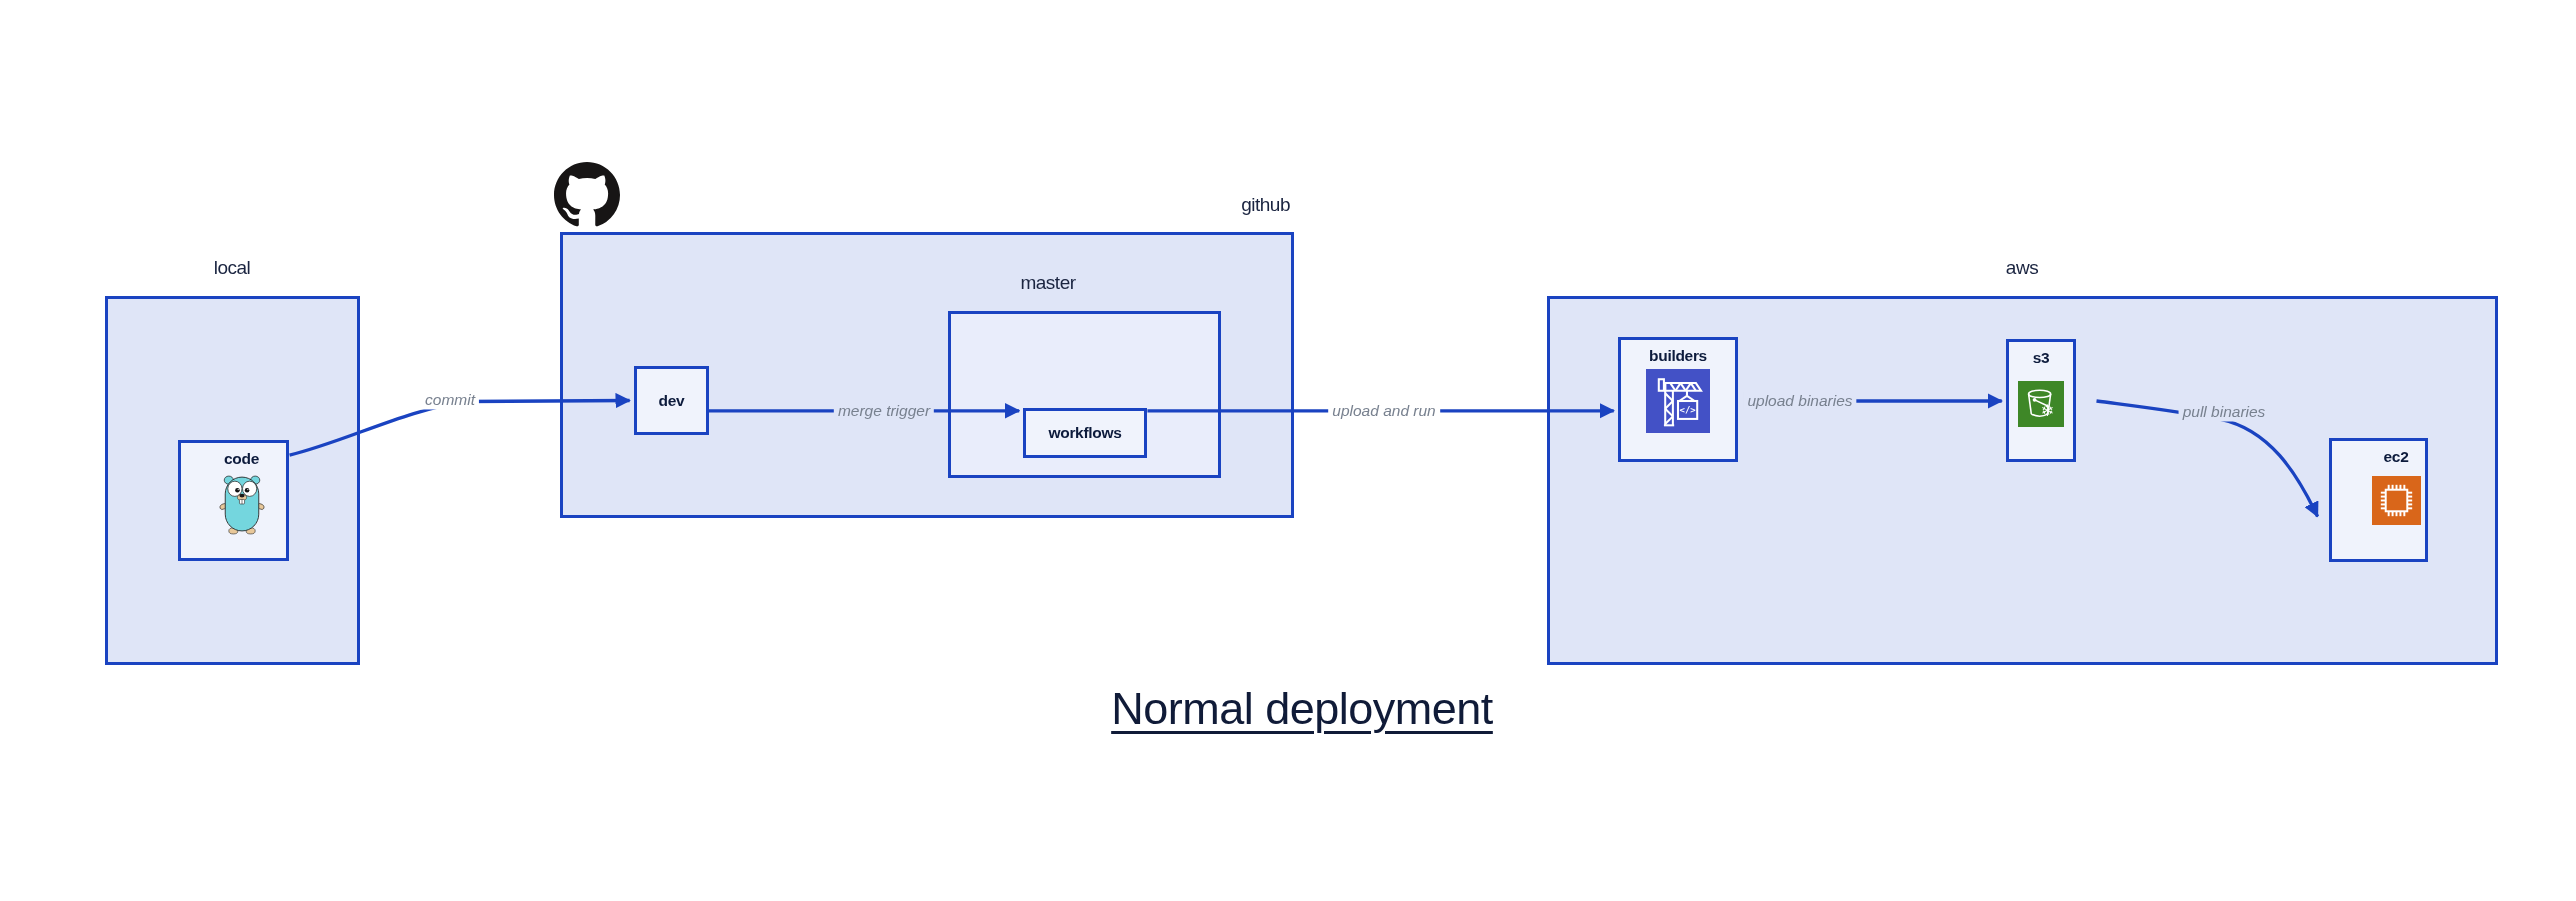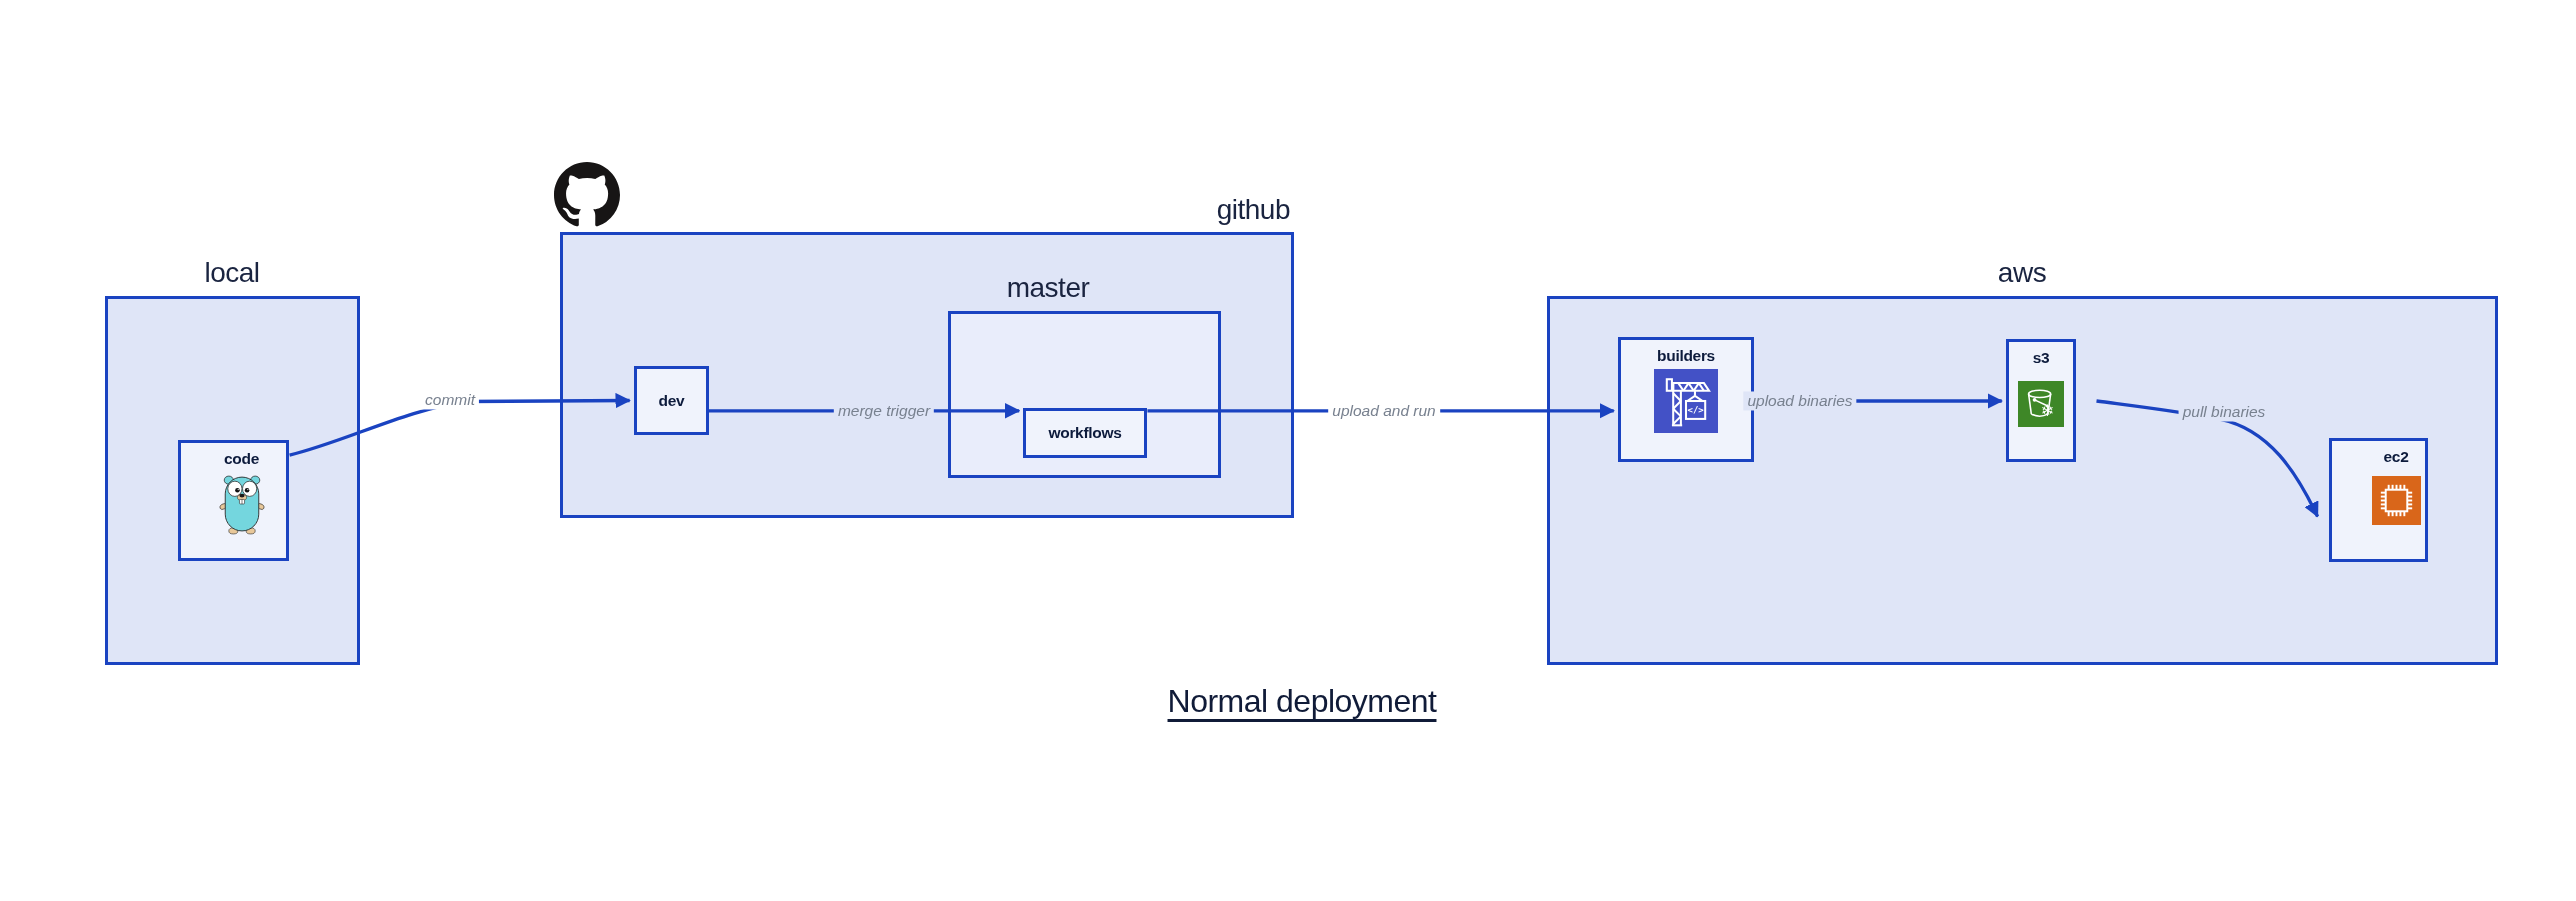--- a/index.html
+++ b/index.html
@@ -12,21 +12,21 @@
     --title-navy:#101b38;
   }
   html,body{margin:0;padding:0;background:#ffffff;}
   #canvas{
     position:relative;width:2604px;height:902px;background:#ffffff;overflow:hidden;
     font-family:"Liberation Sans",sans-serif;
   }
   .container{position:absolute;border:3.1px solid var(--blue);background:var(--container-fill);z-index:1;box-sizing:border-box;}
   .container.master{background:var(--master-fill);}
   .container-label{
-    position:absolute;z-index:3;font-size:28px;color:#1a2440;white-space:nowrap;
+    position:absolute;z-index:3;font-size:19px;color:#1a2440;white-space:nowrap;
     transform:translateX(-50%);letter-spacing:-0.5px;
   }
   .container-label.right-anchored{transform:none;}
   .node{
     position:absolute;border:3.1px solid var(--blue);background:var(--node-fill);z-index:2;
     display:flex;flex-direction:column;align-items:center;box-sizing:border-box;
   }
   .node.center{justify-content:center;}
   .node-label{font-weight:bold;font-size:15.5px;color:var(--navy);letter-spacing:-0.3px;}
   .node .top-label{margin-top:7.2px;}
@@ -34,21 +34,21 @@
   #edges{position:absolute;left:0;top:0;width:2604px;height:902px;z-index:4;pointer-events:none;}
   .edge-label{
     position:absolute;z-index:5;transform:translate(-50%,-50%);
     font-style:italic;font-size:15.5px;color:var(--gray);white-space:nowrap;
     padding:1px 4.1px;line-height:1.1;
   }
   .bg-white{background:#ffffff;}
   .bg-container{background:var(--container-fill);}
   .diagram-title{
     position:absolute;z-index:3;left:1302px;top:683px;transform:translateX(-50%);
-    font-size:32px;font-weight:500;color:var(--title-navy);white-space:nowrap;letter-spacing:-0.5px;
+    font-size:45px;font-weight:500;color:var(--title-navy);white-space:nowrap;letter-spacing:-0.5px;
     text-decoration:underline;text-decoration-thickness:3.1px;text-underline-offset:7.2px;
   }
   .gh-logo{position:absolute;left:554px;top:162px;width:66px;height:66px;z-index:3;}
 </style>
 </head>
 <body>
 
 <div id="canvas">
 
   <div class="container" style="left:105px;top:296px;width:255px;height:369px;"></div>
@@ -91,21 +91,21 @@
   </div>
 
   <div class="node center" style="left:634px;top:366px;width:75px;height:69px;">
     <div class="node-label">dev</div>
   </div>
 
   <div class="node center" style="left:1023px;top:408px;width:124px;height:50px;">
     <div class="node-label">workflows</div>
   </div>
 
-  <div class="node" style="left:1618px;top:337px;width:136px;height:125px;">
+  <div class="node" style="left:1618px;top:337px;width:120px;height:125px;">
     <div class="node-label top-label">builders</div>
     <div class="icon-wrap" style="margin-top:4.1px;">
       <svg width="64" height="64" viewBox="0 0 100 100">
         <rect x="0" y="0" width="100" height="100" fill="#4351c6"></rect>
         <g stroke="#ffffff" stroke-width="3.2" fill="none">
           <rect x="20" y="16" width="8" height="18"></rect>
           <polygon points="30,22 78,22 86,34 30,34"></polygon>
           <line x1="38" y1="22" x2="46" y2="34"></line>
             <line x1="46" y1="34" x2="54" y2="22"></line>
           <line x1="54" y1="22" x2="62" y2="34"></line>

